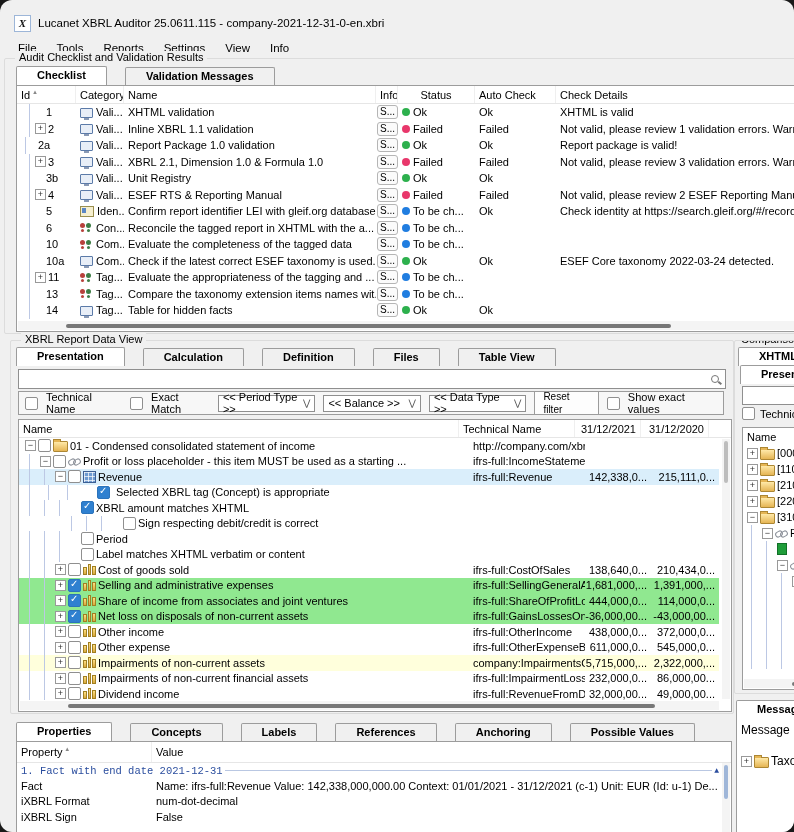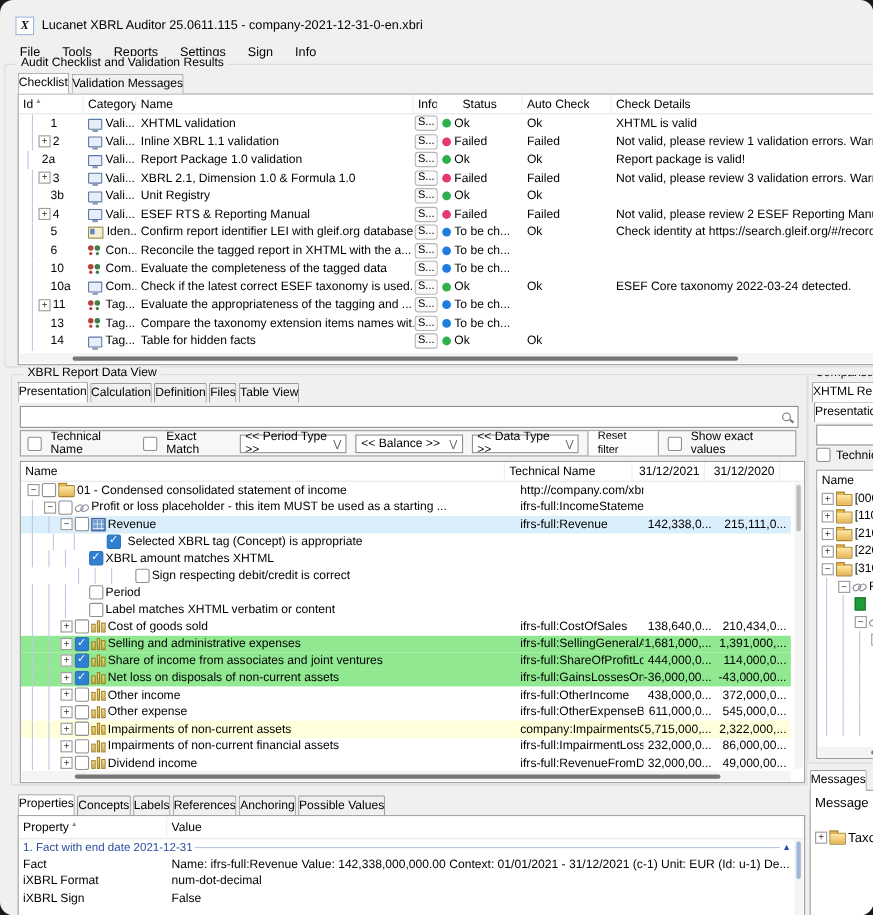--- a/index.html
+++ b/index.html
@@ -10,22 +10,22 @@
   .titlebar{position:absolute;top:12px;left:14px;right:10px;height:22px;display:flex;align-items:center;gap:7px;}
   .app-icon{width:15px;height:15px;background:#fff;border:1px solid #9db6d8;display:flex;align-items:center;justify-content:center;
     font-family:"Liberation Serif",serif;font-style:italic;font-weight:bold;font-size:11px;color:#111;}
   .title-text{font-size:11.5px;}
   .menubar{position:absolute;top:39px;left:18px;height:18px;display:flex;gap:20px;align-items:center;}
   .menu-item{font-size:11.5px;cursor:default;}
   
   .group{position:absolute;border:1px solid #dcdcdc;border-radius:2px;}
   .group-label{position:absolute;top:-8px;left:10px;background:#f0f0f0;padding:0 4px;font-size:11px;white-space:nowrap;}
   .tabs{position:absolute;display:flex;align-items:flex-end;z-index:3;}
-  .tab{background:#f0f0f0;border:1px solid #9c9c9c;border-bottom:none;padding:2px 0 3px;margin-right:2px;
-    border-radius:2px 2px 0 0;white-space:nowrap;}
+  .tab{background:#f0f0f0;border:1px solid #9c9c9c;border-bottom:none;padding:2px 20px 3px;margin-right:18px;
+    border-radius:2px 2px 0 0;white-space:nowrap;font-weight:bold;}
   .tab.active{background:#fff;padding-bottom:4px;position:relative;}
   .panel{position:absolute;background:#fff;border:1px solid #9c9c9c;overflow:hidden;}
   .hdr{display:flex;align-items:center;height:17px;border-bottom:1px solid #e6e6e6;background:#fff;}
   .hdr .hcell{padding:0 4px;height:100%;display:flex;align-items:center;border-right:1px solid #efefef;overflow:hidden;white-space:nowrap;}
   .sort-caret{font-size:7px;color:#888;margin-left:3px;transform:translateY(-3px);}
   .r{display:flex;align-items:center;white-space:nowrap;overflow:hidden;}
   .cell{padding:0 4px;overflow:hidden;white-space:nowrap;height:100%;display:flex;align-items:center;gap:3px;}
   
   .hscroll{position:absolute;left:1px;right:1px;bottom:1px;height:9px;background:#f4f4f4;display:flex;align-items:center;}
   .hthumb{height:4px;background:#777;border-radius:2px;margin-left:48px;}
@@ -68,41 +68,41 @@
   .i-monitor::after{content:"";position:absolute;left:3px;bottom:-3px;width:5px;height:2px;background:#8a9ab5;}
   .i-people{width:13px;height:11px;}
   .i-people::before,.i-people::after{content:"";position:absolute;width:5px;height:5px;border-radius:50%;top:1px;}
   .i-people::before{left:0;background:#b8413c;box-shadow:0 5px 0 -1px #b8413c;}
   .i-people::after{left:6px;background:#3e7d46;box-shadow:0 5px 0 -1px #3e7d46;}
   .i-card{width:12px;height:9px;background:#f6efcf;border:1px solid #9a8f4f;margin-top:1px;}
   .i-card::after{content:"";position:absolute;left:1px;top:1px;width:4px;height:5px;background:#5b87c5;}
   .i-flag{width:8px;height:10px;background:#1f9d3a;border:1px solid #127028;}
   
   .num{justify-content:flex-end;text-align:right;}
-  .prop-group{color:#2a4d9e;display:flex;align-items:center;gap:2px;padding:0 4px;}
+  .prop-group{color:#2a4d9e;display:flex;align-items:center;gap:2px;padding:0 4px;font-family:Liberation Mono, monospace;}
   .prop-group .line{flex:1;border-top:1px solid #b9c7e2;}
   .prop-group .caret{color:#2a4d9e;font-size:8px;margin-right:8px;}
   .right-clip{overflow:hidden;}
 </style>
 </head>
 <body>
 
 <div class="window">
 
   <div class="titlebar">
     <span class="app-icon">X</span>
     <span class="title-text">Lucanet XBRL Auditor 25.0611.115 - company-2021-12-31-0-en.xbri</span>
   </div>
 
   <div class="menubar" id="menubar">
       <span class="menu-item">File</span>
       <span class="menu-item">Tools</span>
       <span class="menu-item">Reports</span>
       <span class="menu-item">Settings</span>
-      <span class="menu-item">Sign</span>
+      <span class="menu-item">View</span>
       <span class="menu-item">Info</span>
     </div>
 
   <div class="group" style="top:58px;left:4px;right:-6px;height:274px;">
     <span class="group-label">Audit Checklist and Validation Results</span>
   </div>
   <div class="tabs" id="audit-tabs" style="top:66px;left:16px;height:19px;">
       <span class="tab active">Checklist</span>
       <span class="tab">Validation Messages</span>
     </div>

